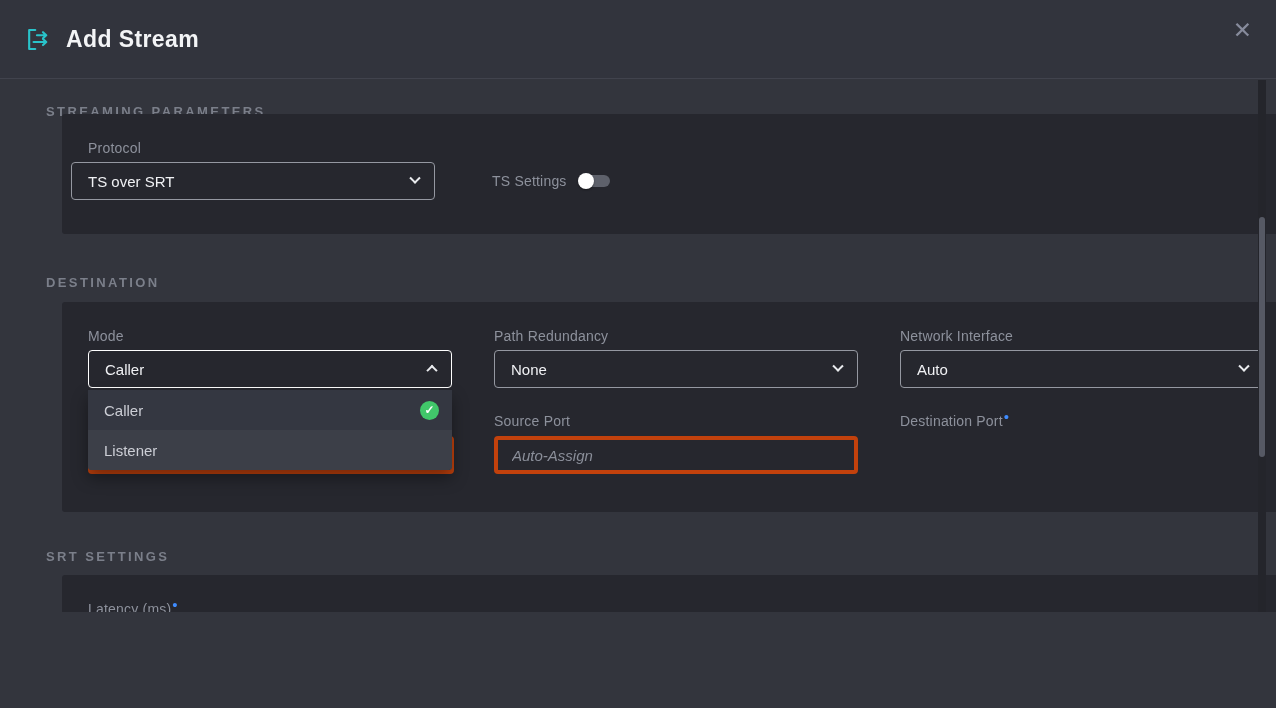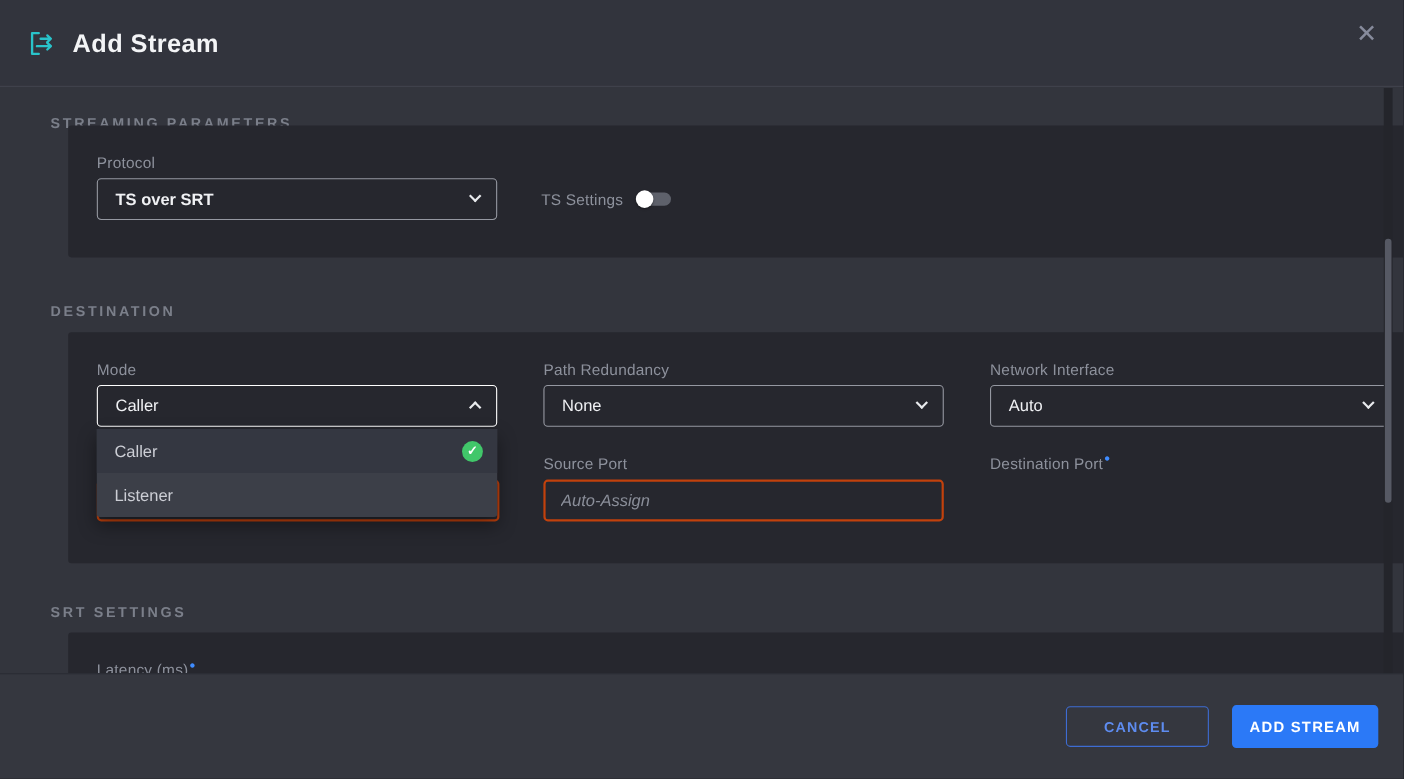--- a/index.html
+++ b/index.html
@@ -31,21 +31,21 @@
   .sel {
     position:absolute; height:38px; width:364px; border:1px solid #9598a1; border-radius:4px;
     display:flex; align-items:center; justify-content:space-between;
     padding:0 15px 0 16px; color:#f0f1f4; font-size:15px; cursor:pointer; background:transparent;
   }
   .sel.focused { border:1.5px solid #ffffff; }
   .chev { width:8px; height:8px; border-right:2px solid #e9ebee; border-bottom:2px solid #e9ebee; display:inline-block; }
   .chev.down { transform:rotate(45deg) translate(-2px,-2px); }
   .chev.up   { transform:rotate(225deg) translate(-1px,-1px); }
   .txt-input {
-    position:absolute; height:38px; width:364px; border:2px solid #c2410c; border-radius:4px;
+    position:absolute; height:38px; width:364px; border:4px solid #c2410c; border-radius:4px;
     background:transparent; color:#e8eaee; font-size:15px; padding:0 14px;
     font-family:"Liberation Sans", sans-serif; outline:none;
   }
   .txt-input::placeholder { color:#8a8e99; font-style:italic; opacity:1; }
   
   .toggle-row { position:absolute; display:flex; align-items:center; }
   .toggle { position:relative; width:30px; height:12px; background:#5e616b; border-radius:6px; margin-left:13px; cursor:pointer; }
   .knob { position:absolute; left:-2px; top:-2px; width:16px; height:16px; border-radius:50%; background:#ffffff; box-shadow:0 1px 2px rgba(0,0,0,.4); }
   
   .dd {
@@ -89,21 +89,21 @@
     </svg>
     <div class="title">Add Stream</div>
     <div class="close-x">✕</div>
   </div>
 
   <div class="body">
 
     <div class="sec-h" style="top:8px;margin-top:16px;">STREAMING PARAMETERS</div>
     <div class="panel" style="top:34px; height:120px;">
       <div class="fld-label" style="left:26px; top:26px;">Protocol</div>
-      <div class="sel" style="left:26px; top:48px;font-weight:bold;">
+      <div class="sel" style="left:9px; top:48px;">
         <span>TS over SRT</span>
         <span class="chev down"></span>
       </div>
       <div class="toggle-row" style="left:430px; top:48px; height:38px;">
         <span class="fld-label" style="position:static;">TS Settings</span>
         <span class="toggle">
           <span class="knob"></span>
         </span>
       </div>
     </div>
@@ -155,18 +155,14 @@
       <div class="fld-label" style="left:26px; top:26px;">
         <span>Latency (ms)</span><span class="req">•</span>
       </div>
     </div>
 
   </div>
 
   <div class="sb-track"></div>
   <div class="sb-thumb"></div>
 
-  <div class="ftr">
-    <button class="btn-cancel">CANCEL</button>
-    <button class="btn-submit">ADD STREAM</button>
-  </div>
 
 </div>
 
 </body></html>

